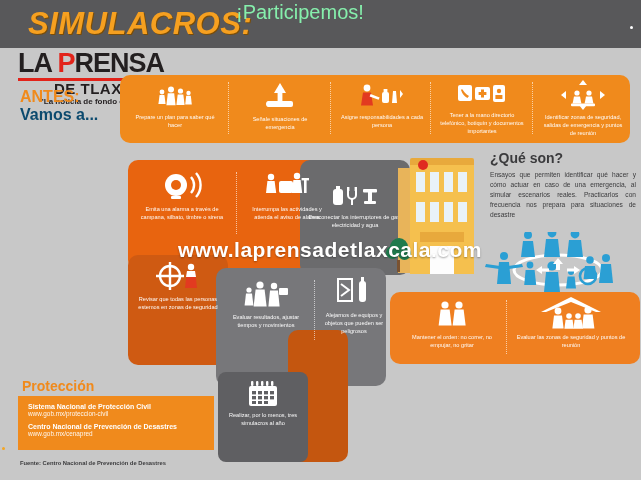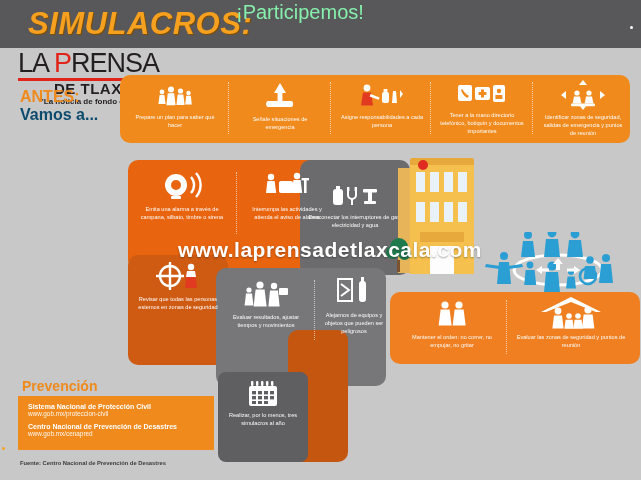--- a/index.html
+++ b/index.html
@@ -9,21 +9,21 @@
   
   .header{position:absolute;left:0;top:0;width:641px;height:48px;background:#58585a;}
   .hd-title{position:absolute;left:28px;top:6px;font-size:31px;font-weight:bold;
             color:#f6a020;letter-spacing:.5px;font-style:italic;
             text-shadow:1px 1px 0 #7a4d08;}
   .hd-sub{position:absolute;left:236px;top:1px;font-size:20px;color:#86efac;}
   .cursor-dot{position:absolute;left:630px;top:26px;width:3px;height:3px;border-radius:50%;background:#fff;}
 
   
   .masthead{position:absolute;left:18px;top:48px;width:180px;height:44px;}
-  .mh-l1{position:absolute;left:0;top:0;font-size:27px;font-weight:normal;color:#231f20;letter-spacing:-1px;}
+  .mh-l1{position:absolute;left:0;top:0;font-size:27px;font-weight:bold;color:#231f20;letter-spacing:-1px;}
   .mh-p{color:#e2231a;}
   .mh-rule{position:absolute;left:0;top:30px;width:170px;height:3px;background:#e2231a;}
   .mh-l2{position:absolute;left:36px;top:32px;font-size:15px;font-weight:bold;color:#231f20;letter-spacing:.5px;}
   .mh-l3{position:absolute;left:22px;top:49px;font-size:8px;font-weight:bold;color:#231f20;}
 
   
   .lbl{position:absolute;width:120px;}
   .lbl .big{font-size:16px;font-weight:bold;color:#f08a1c;line-height:1.12;}
   .lbl .sub{font-size:16px;font-weight:bold;color:#0c4a6e;line-height:1.12;}
   .lbl-antes{left:20px;top:88px;}
@@ -255,20 +255,24 @@
     <div class="bld-awn"></div>
     <div class="bld-door"></div>
     <div class="tree">
       <i style="left:4px;top:2px;width:18px;height:18px;"></i>
       <i style="left:0;top:10px;width:13px;height:13px;"></i>
       <i style="left:12px;top:11px;width:13px;height:13px;"></i>
       <div class="trunk"></div>
     </div>
   </div>
 
+  <div class="qs">
+    <h2>¿Qué son?</h2>
+    <p>Ensayos que permiten identificar qué hacer y cómo actuar en caso de una emergencia, al simular escenarios reales. Practicarlos con frecuencia nos prepara para situaciones de desastre</p>
+  </div>
 
   <div class="crowd">
     <svg width="152" height="62" viewBox="0 0 152 62">
       <ellipse cx="76" cy="38" rx="44" ry="15" fill="none" stroke="#fff" stroke-width="3"></ellipse>
       <g fill="#2b9fd4">
         <circle cx="46" cy="3" r="4"></circle>
           <path d="M41 9h10l2 16H39z"></path>
         <circle cx="70" cy="1" r="4.4"></circle>
           <path d="M64 7h12l2 18H62z"></path>
         <circle cx="93" cy="2" r="4.4"></circle>
@@ -404,21 +408,21 @@
         <rect x="16" y="16" width="4" height="3.4"></rect>
           <rect x="22" y="16" width="4" height="3.4"></rect>
         <rect x="4" y="21" width="4" height="3"></rect>
           <rect x="10" y="21" width="4" height="3"></rect>
         <rect x="16" y="21" width="4" height="3"></rect>
       </g>
     </svg>
     <div class="cap">Realizar, por lo menos, tres simulacros al año</div>
   </div>
 
-  <div class="info-title">Prevención</div>
+  <div class="info-title">Protección</div>
   <div class="info-box">
     <div style="padding:7px 0 0 10px;">
       <div class="n">Sistema Nacional de Protección Civil</div>
       <div class="u">www.gob.mx/proteccion-civil</div>
     </div>
     <div style="padding:6px 0 0 10px;">
       <div class="n">Centro Nacional de Prevención de Desastres</div>
       <div class="u">www.gob.mx/cenapred</div>
     </div>
   </div>

